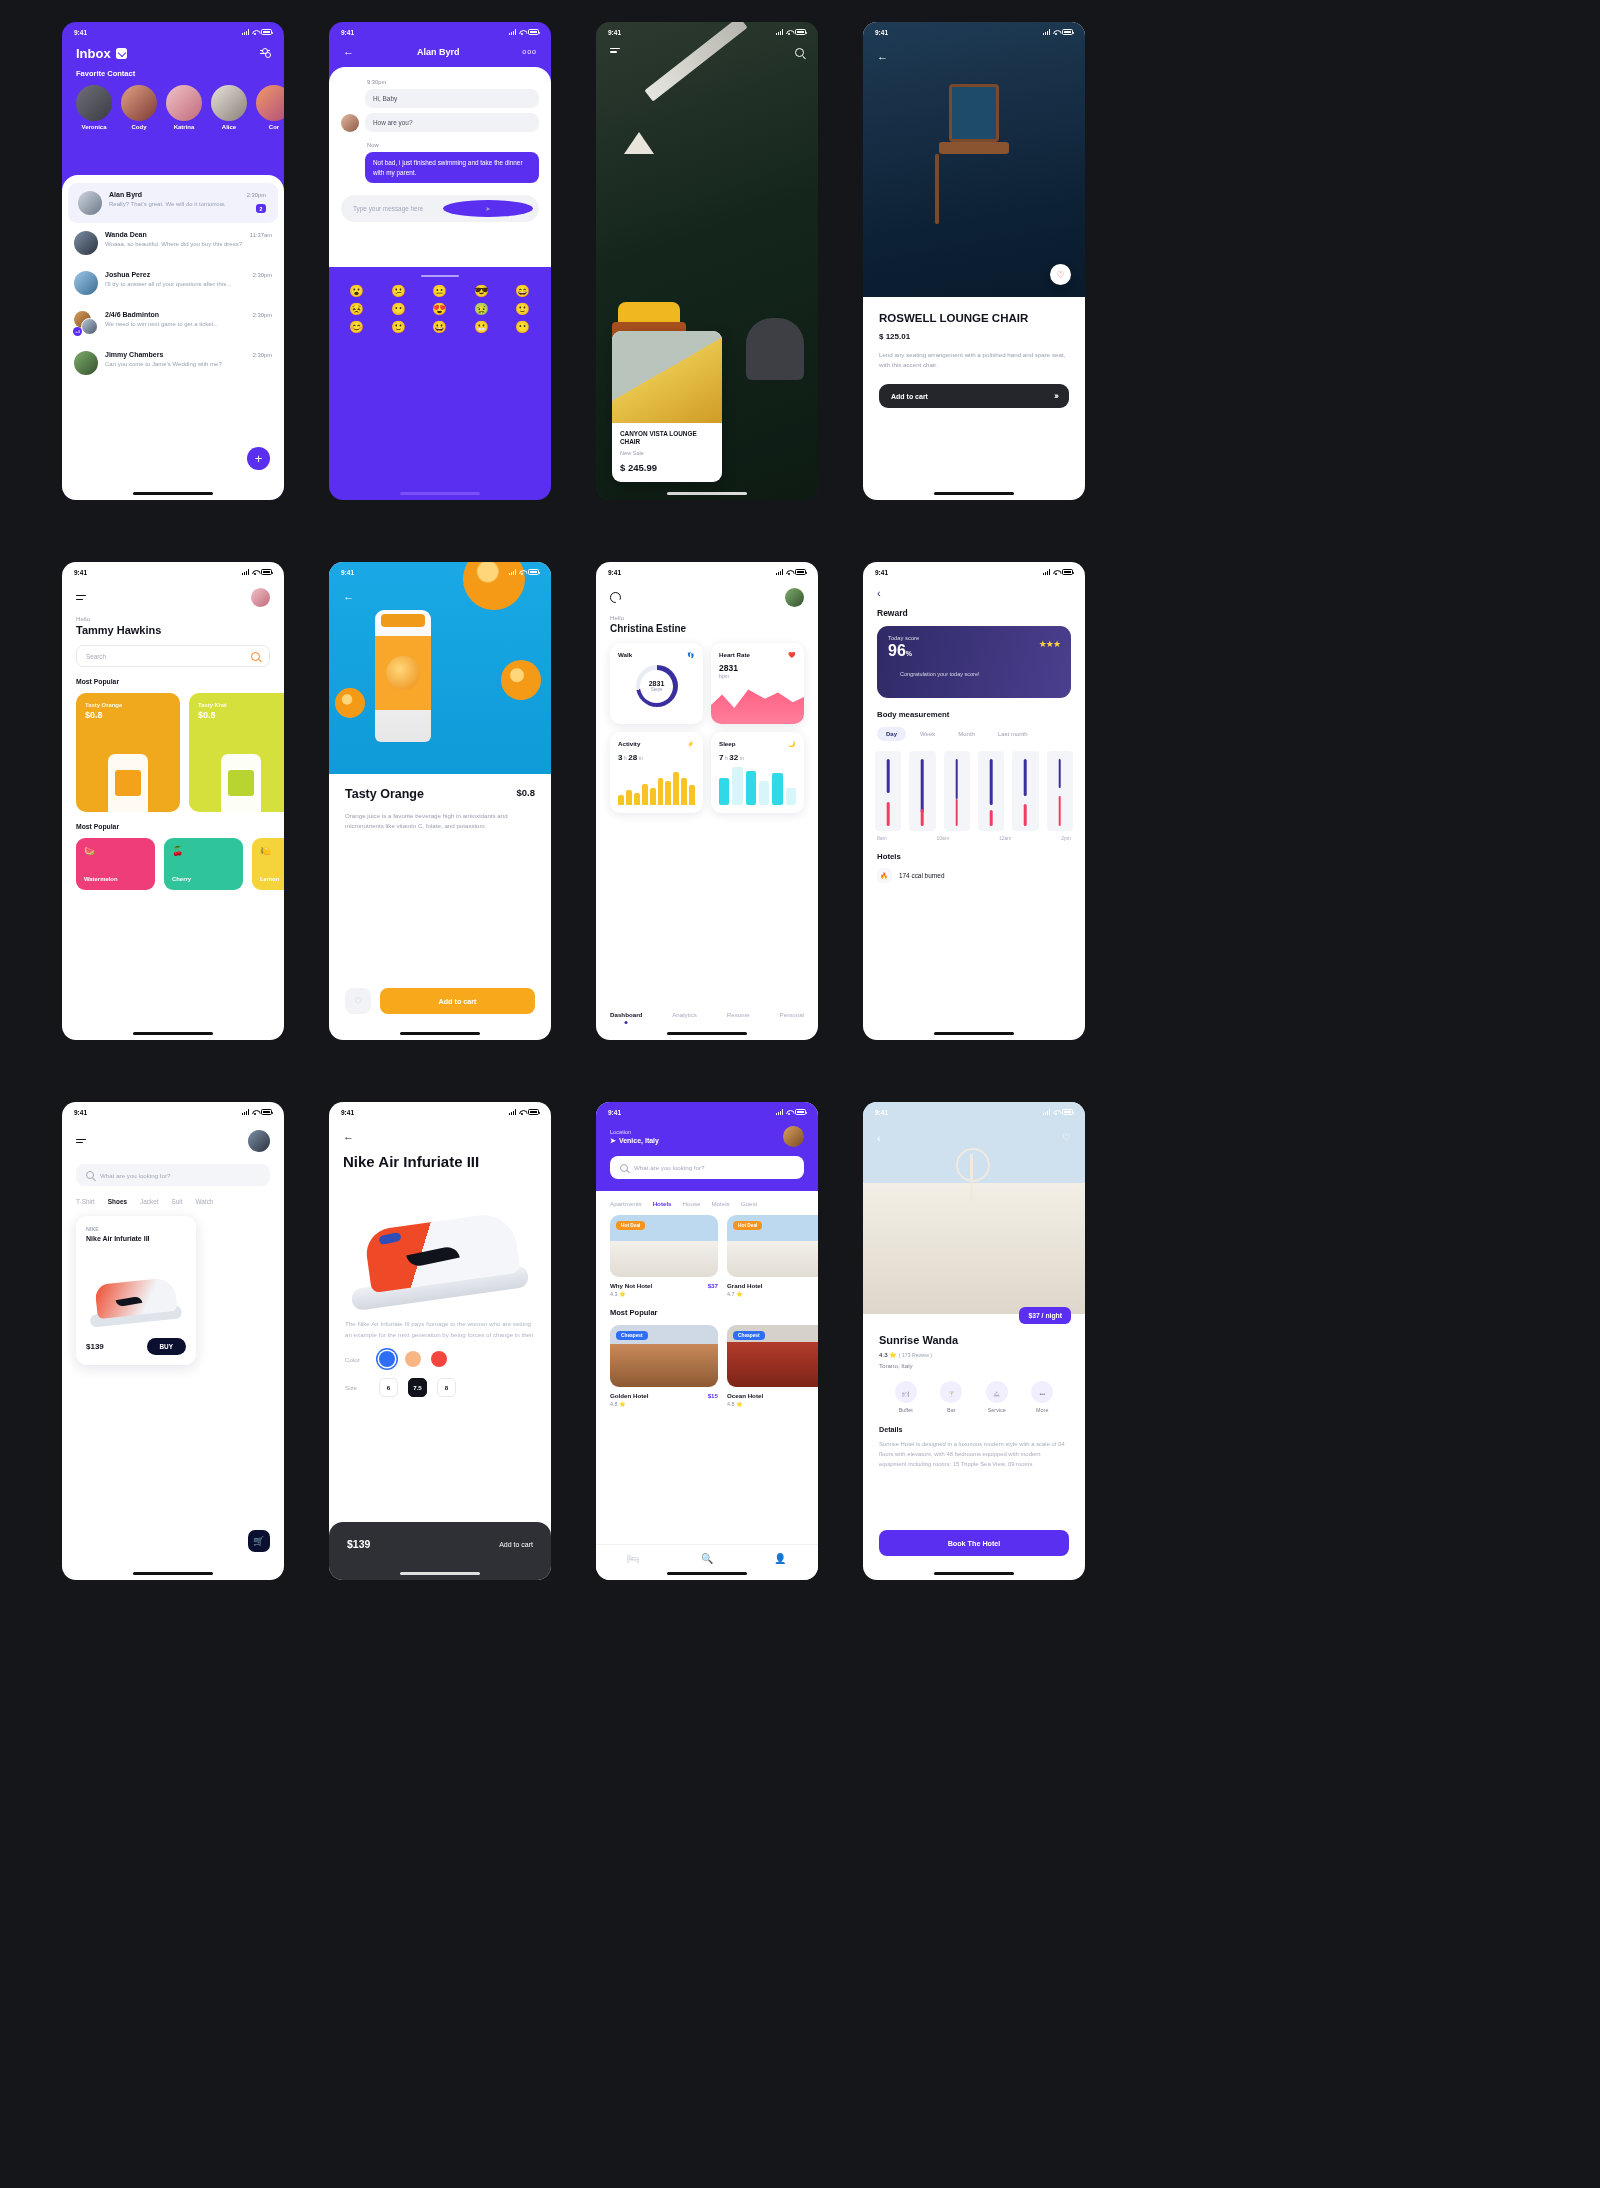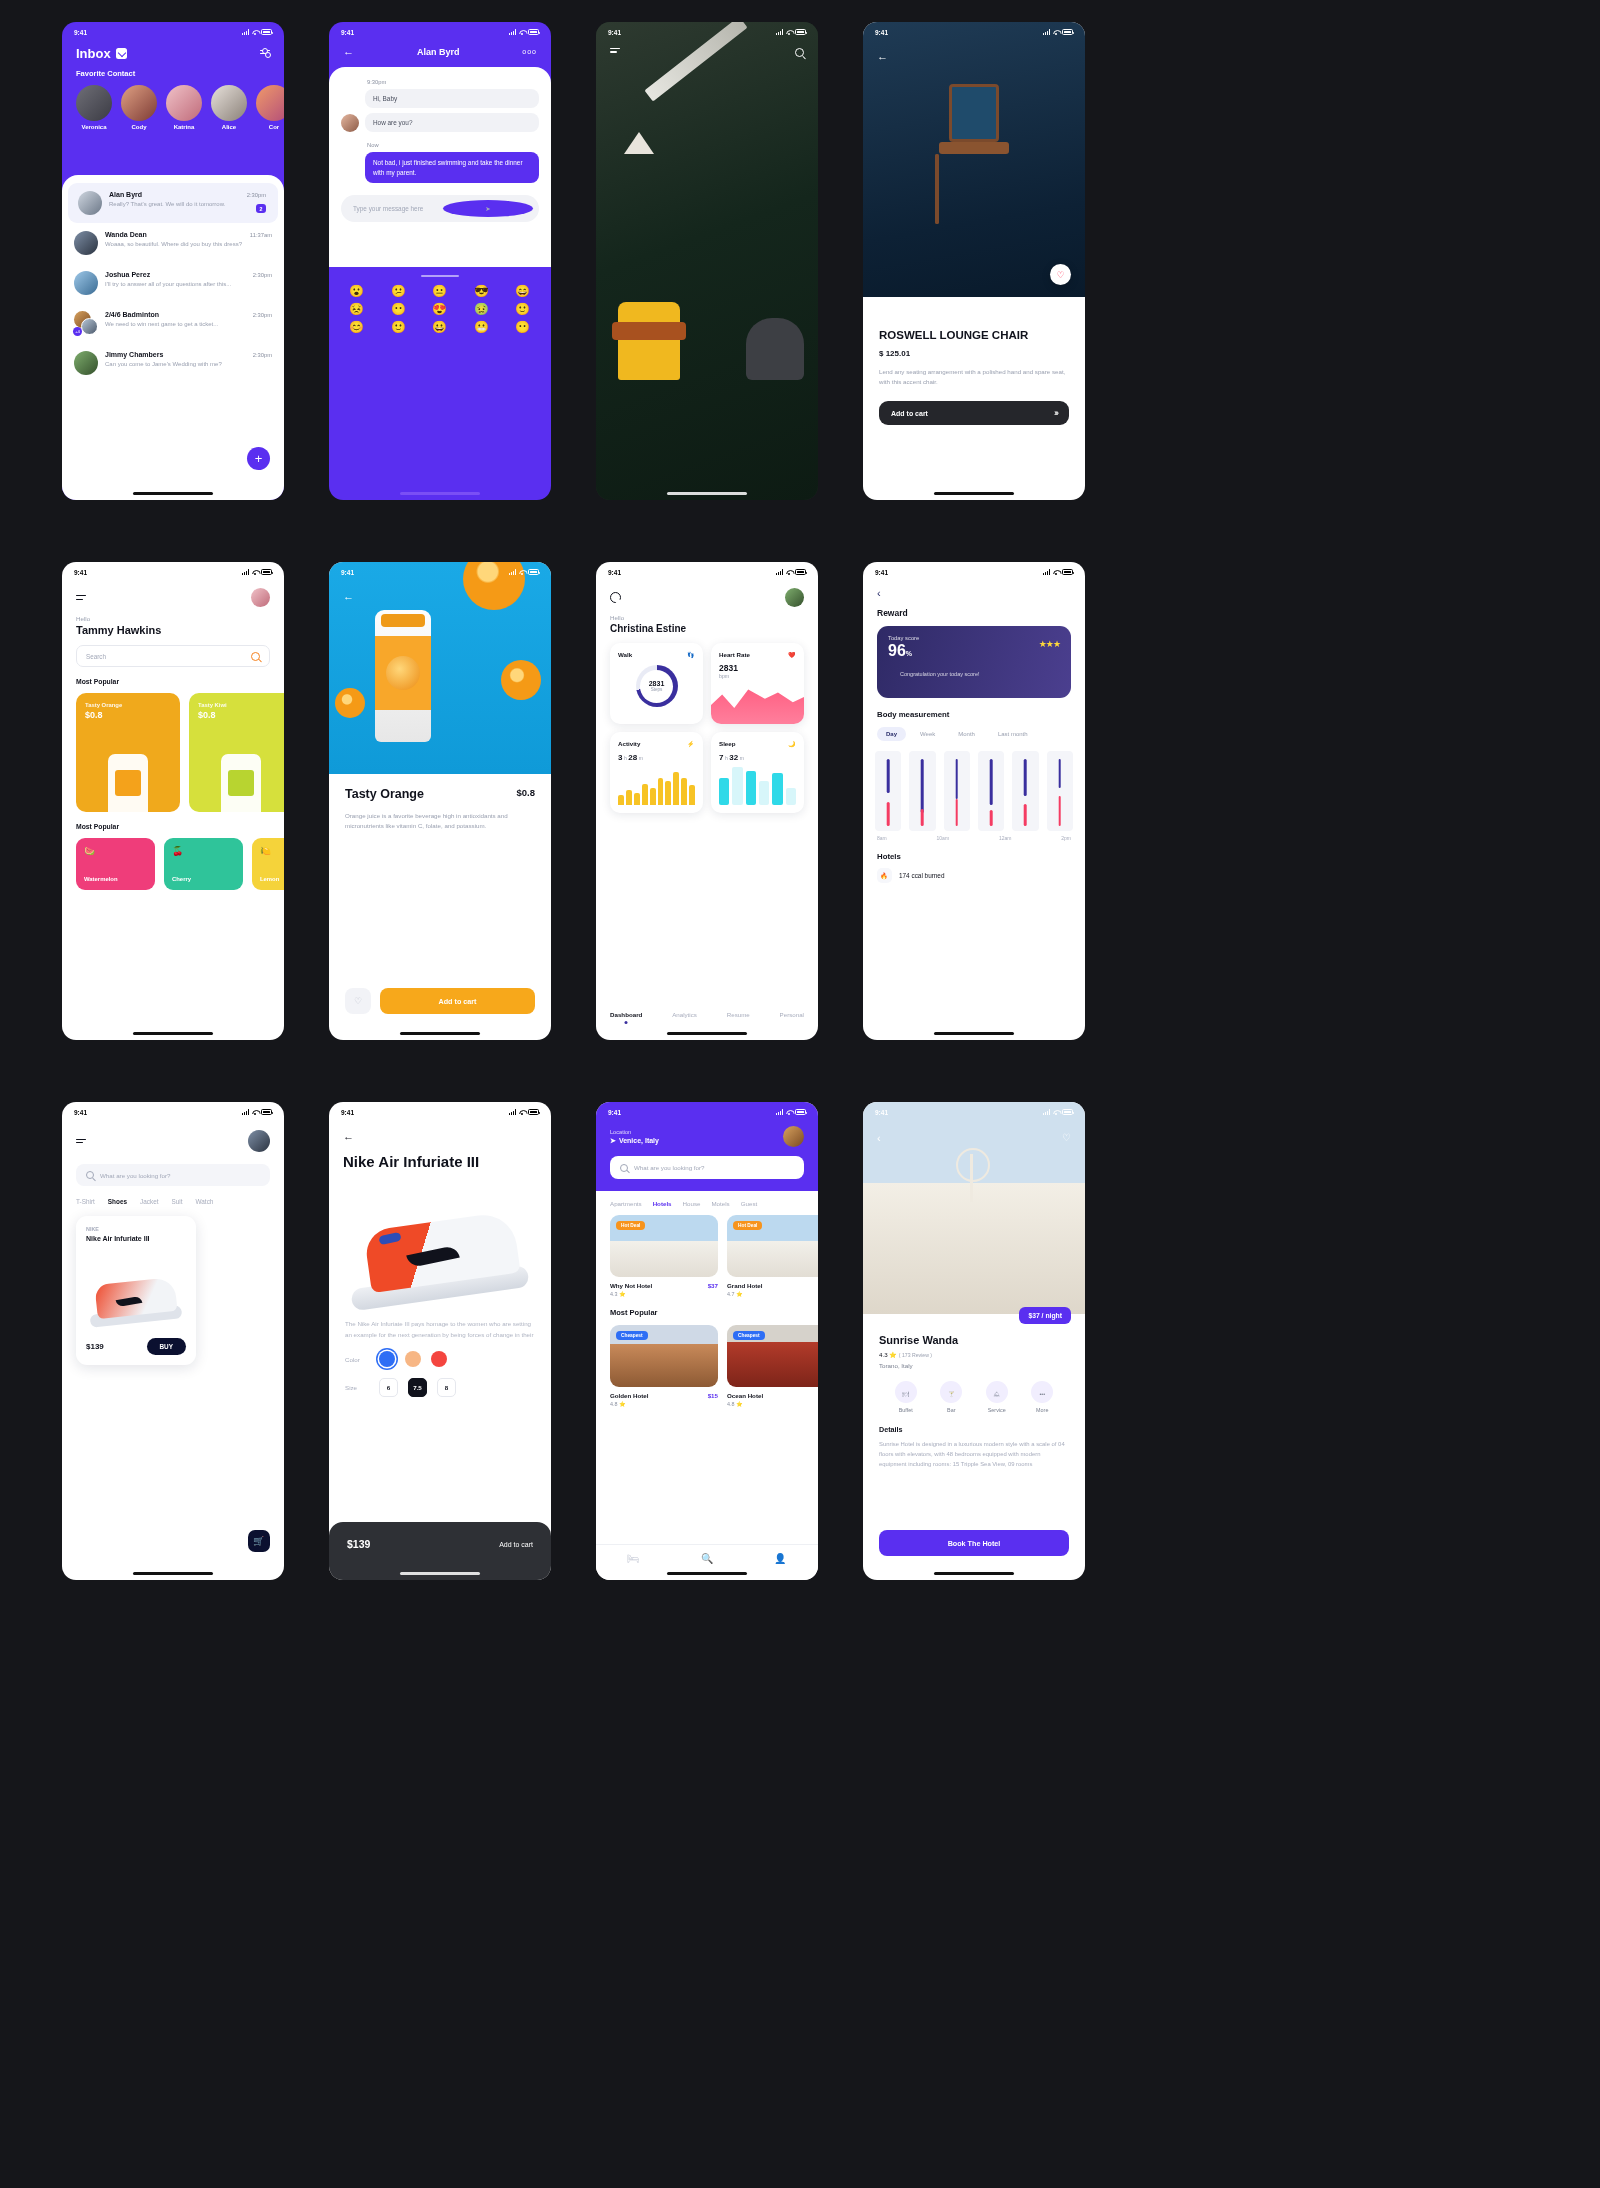--- a/index.html
+++ b/index.html
@@ -167,21 +167,21 @@
   .ch4{position:absolute;left:50%;top:62px;transform:translateX(-50%);width:78px;height:150px;}
   .ch4 .bk{position:absolute;left:14px;top:0;width:50px;height:58px;background:#1f4b6b;
     border-radius:4px;border:3px solid #7b4a2c;}
   .ch4 .st{position:absolute;left:4px;top:58px;width:70px;height:12px;background:#8a5430;border-radius:3px;}
   .ch4 .lg{position:absolute;width:4px;height:70px;background:#7b4a2c;top:70px;border-radius:2px;}
   .ch4 .lg:nth-of-type(1){left:9px;} .ch4 .lg:nth-of-type(2){right:9px;}
   .heartbtn{position:absolute;right:14px;bottom:12px;width:21px;height:21px;border-radius:50%;
     background:#fff;display:flex;align-items:center;justify-content:center;color:#ff3b5c;font-size:9px;
     box-shadow:0 2px 8px rgba(0,0,0,.2);}
   .p4 .body{padding:14px 16px;}
-  .p4 h2{font-size:11.5px;font-weight:bold;color:#10121c;line-height:1.25;margin-top:17px;}
+  .p4 h2{font-size:11.5px;font-weight:bold;color:#10121c;line-height:1.25;}
   .p4 .price{font-size:8px;font-weight:bold;color:#10121c;margin-top:7px;}
   .p4 .desc{font-size:6.2px;color:#9aa0b0;line-height:1.6;margin-top:9px;}
   .addcart{margin-top:14px;background:#25262b;color:#fff;border-radius:9px;height:24px;
     display:flex;align-items:center;justify-content:space-between;padding:0 12px;font-size:7px;font-weight:bold;}
   .chev3{letter-spacing:-2px;font-size:9px;opacity:.85;}
 
   
   .p5 .top5{display:flex;justify-content:space-between;align-items:center;padding:6px 14px 0;}
   .menu-d i{background:#10121c;}
   .p5 .hello{font-size:6.2px;color:#9aa0b0;padding:8px 14px 0;}
@@ -602,20 +602,28 @@
         </span>
     </div>
     <div class="p3top">
       <span class="menu-ic">
           <i></i>
           <i></i>
         </span>
       <span class="srch-ic"></span>
     </div>
     <div class="cards">
+      <div class="pcard">
+        <div class="img im-y"></div>
+        <div class="info">
+          <div class="nm">CANYON VISTA LOUNGE CHAIR</div>
+          <div class="sub">New Sale</div>
+          <div class="pr">$ 245.99</div>
+        </div>
+      </div>
     </div>
     <div class="home-ind lt"></div>
   </div>
 
   <div class="phone p4">
     <div class="hero">
       <div class="sbar">
         <span>9:41</span>
         <span class="icons">
             <span class="bars">

